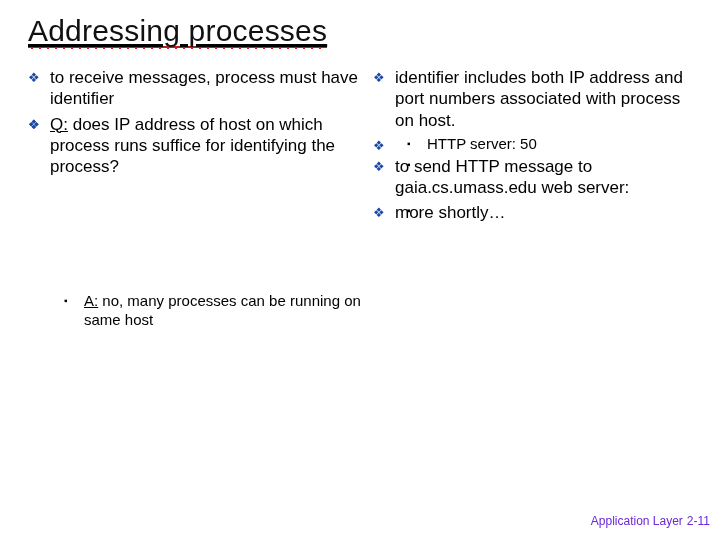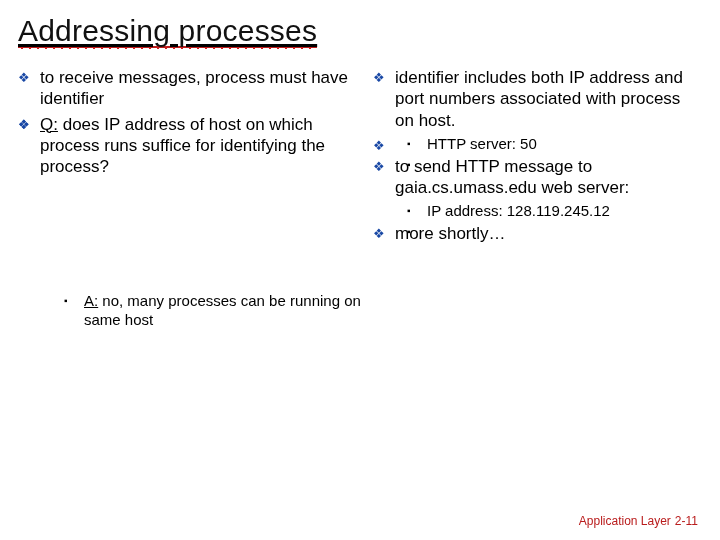--- a/index.html
+++ b/index.html
@@ -6,21 +6,21 @@
   body {
     width:720px; height:540px;
     background:#fff;
     font-family:"Times New Roman", Times, serif;
     color:#000;
     position:relative;
     overflow:hidden;
   }
   .slide {
     box-sizing:border-box;
-    padding:14px 22px 18px 18px;
+    padding:14px 22px 18px 28px;
     width:100%; height:100%;
   }
   .title-wrap { display:inline-block; }
   .title {
     font-family:Arial, Helvetica, sans-serif;
     font-size:30px;
     color:#111;
     text-decoration:underline;
     text-decoration-color:#000;
     text-underline-offset:3px;
@@ -76,24 +76,24 @@
 
   .overlap {
     position:absolute;
     left:64px; top:290px; 
     width:300px;
   }
   .overlap .sub { margin-left:0; }
 
   .footer {
     position:absolute;
-    right:22px; bottom:12px;
+    right:10px; bottom:12px;
     font-family:Arial, Helvetica, sans-serif;
     font-size:12px;
-    color:#b91c1c;
+    color:#6d28d9;
   }
   .footer .sec { margin-right:4px; }
 </style>
 </head>
 <body>
 
 <div class="slide">
   <div class="title-wrap">
     <div class="title">Addressing processes</div>
     <div class="scribble"></div>
@@ -129,21 +129,20 @@
       </div>
       <div class="sub">
         <span class="mark">▪</span>
       </div>
       <div class="bl">
         <span class="mark">❖</span>
         <span>to send HTTP message to gaia.cs.umass.edu web server:</span>
       </div>
       <div class="sub">
         <span class="mark">▪</span>
-        <span>IP address: 128.119.245.12</span>
       </div>
       <div class="sub">
         <span class="mark">▪</span>
       </div>
       <div class="bl">
         <span class="mark">❖</span>
         <span>more shortly…</span>
       </div>
     </div>
 

